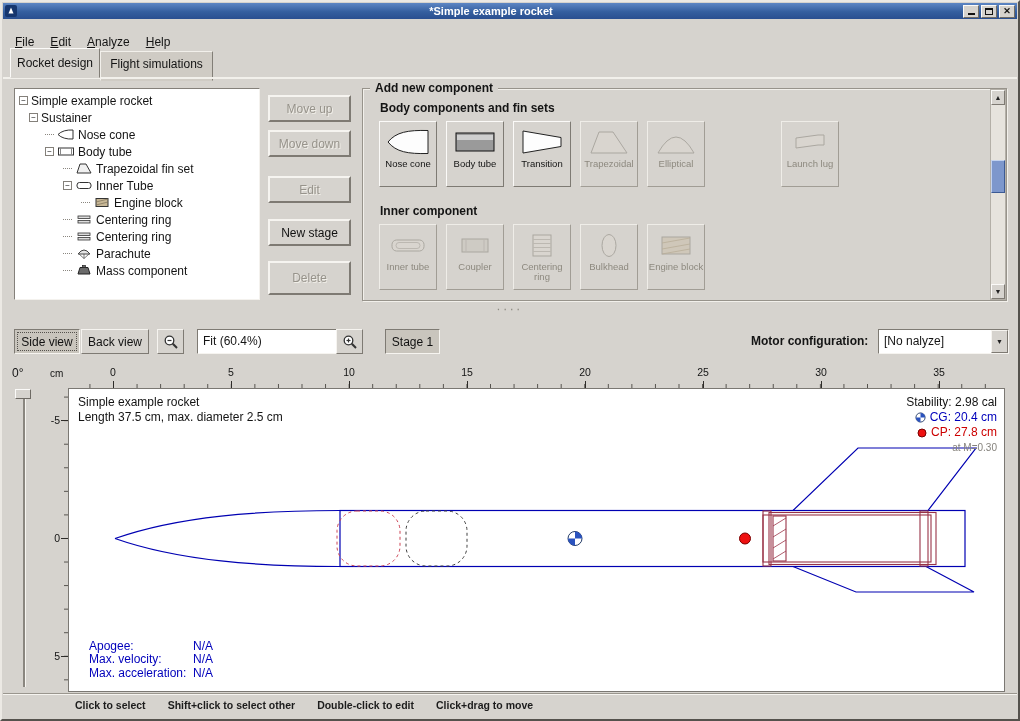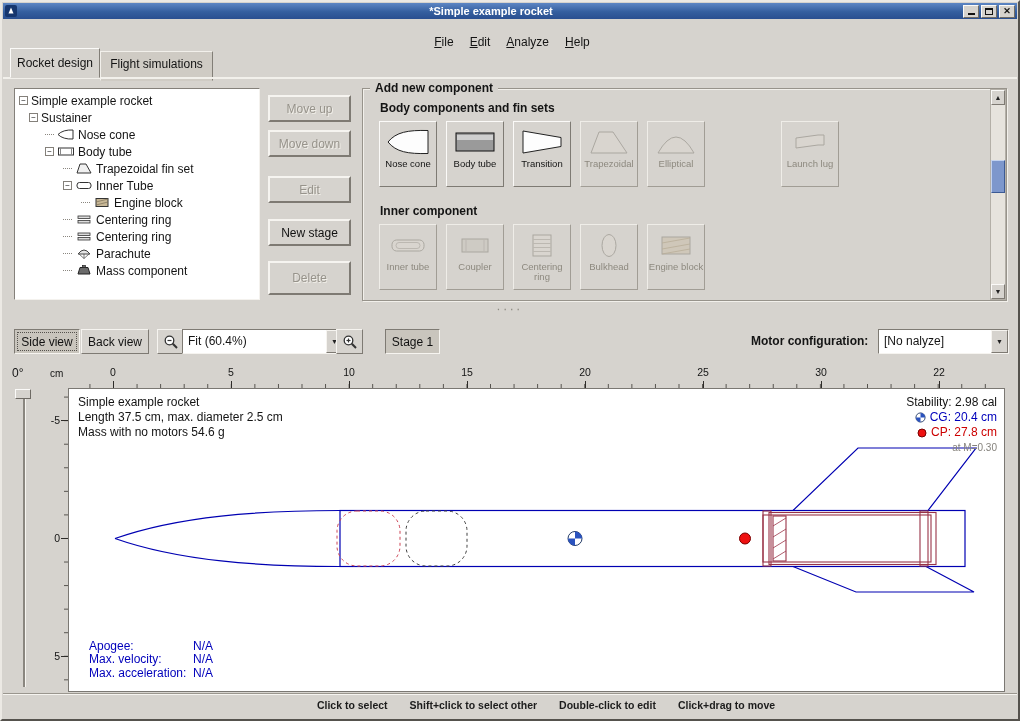--- a/index.html
+++ b/index.html
@@ -1,18 +1,18 @@
 <!DOCTYPE html>
 <html><head>
 <meta charset="utf-8">
 <style>
   * { box-sizing: border-box; margin:0; padding:0; }
   html,body { width:1020px; height:721px; }
   body { position:relative; background:#d6d3ce; font-family:"Liberation Sans",sans-serif; font-size:12px; color:#141414; overflow:hidden; }
-  .abs { position:absolute;justify-content:center; }
+  .abs { position:absolute; }
   .frame { position:absolute; inset:0; border:2px solid; border-color:#ece9e4 #55524d #55524d #ece9e4; pointer-events:none; z-index:50; }
 
   
   .titlebar { left:3px; top:3px; width:1014px; height:16px; display:flex; align-items:center;
     background:linear-gradient(to bottom,#5d86c4 0%,#355f9f 55%,#2a4f90 100%); color:#fff; }
   .titlebar .ttl { flex:1; text-align:center; font-size:11px; font-weight:bold; }
   .winbtn { width:16px; height:13px; margin-right:2px; background:#d6d3ce; border:1px solid; border-color:#fbfaf8 #6e6a64 #6e6a64 #fbfaf8; display:flex; align-items:center; justify-content:center; color:#111; }
   .winbtn .minbar { width:7px; height:2px; background:#111; margin-top:6px; }
   .winbtn .maxbox { width:8px; height:7px; border:1px solid #111; border-top-width:2px; }
   .winbtn.close { font-size:9px; font-weight:bold; }
@@ -305,21 +305,21 @@
 
 <div class="abs rbtn thin pressed focusdots" style="left:14px;top:329px;width:66px;height:25px">Side view</div>
 <div class="abs rbtn thin" style="left:81px;top:329px;width:68px;height:25px">Back view</div>
 <div class="abs rbtn thin" style="left:157px;top:329px;width:27px;height:25px">
   <svg width="16" height="16" viewBox="0 0 16 16">
       <circle cx="6.5" cy="6.5" r="4.3" fill="#fff" stroke="#333" stroke-width="1.3"></circle>
       <line x1="9.8" y1="9.8" x2="14" y2="14" stroke="#333" stroke-width="2"></line>
       <line x1="4.5" y1="6.5" x2="8.5" y2="6.5" stroke="#333" stroke-width="1.2"></line>
     </svg>
 </div>
-<div class="combo" style="left:182px;top:329px;width:162px">
+<div class="combo" style="left:197px;top:329px;width:162px">
   <span class="cval">Fit (60.4%)</span>
   <span class="cbtn">▼</span>
 </div>
 <div class="abs rbtn thin" style="left:336px;top:329px;width:27px;height:25px">
   <svg width="16" height="16" viewBox="0 0 16 16">
       <circle cx="6.5" cy="6.5" r="4.3" fill="#fff" stroke="#333" stroke-width="1.3"></circle>
       <line x1="9.8" y1="9.8" x2="14" y2="14" stroke="#333" stroke-width="2"></line>
       <line x1="4.5" y1="6.5" x2="8.5" y2="6.5" stroke="#333" stroke-width="1.2"></line>
       <line x1="6.5" y1="4.5" x2="6.5" y2="8.5" stroke="#333" stroke-width="1.2"></line>
     </svg>
@@ -346,21 +346,21 @@
     <div class="major" style="left:635px"></div>
     <div class="major" style="left:753px"></div>
     <div class="major" style="left:871px"></div>
   <span class="hlab" style="left:45px">0</span>
   <span class="hlab" style="left:163px">5</span>
   <span class="hlab" style="left:281px">10</span>
   <span class="hlab" style="left:399px">15</span>
   <span class="hlab" style="left:517px">20</span>
   <span class="hlab" style="left:635px">25</span>
   <span class="hlab" style="left:753px">30</span>
-  <span class="hlab" style="left:871px">22</span>
+  <span class="hlab" style="left:871px">35</span>
 </div>
 <div class="abs vruler">
   <div class="minor"></div>
   <div class="major" style="top:32px"></div>
     <div class="major" style="top:150px"></div>
     <div class="major" style="top:268px"></div>
   <span class="vlab" style="top:26px">-5</span>
   <span class="vlab" style="top:144px">0</span>
   <span class="vlab" style="top:262px">5</span>
 </div>
@@ -386,21 +386,20 @@
     <g>
       <circle cx="506" cy="149.5" r="7" fill="#fff" stroke="#223a66"></circle>
       <path d="M506,142.5 A7,7 0 0 1 513,149.5 L506,149.5 Z" fill="#2a52be"></path>
       <path d="M506,156.5 A7,7 0 0 1 499,149.5 L506,149.5 Z" fill="#2a52be"></path>
     </g>
     <circle cx="676" cy="149.5" r="5.5" fill="#ee1111" stroke="#7a0000"></circle>
   </svg>
   <div class="info">
     <div>Simple example rocket</div>
     <div>Length 37.5 cm, max. diameter 2.5 cm</div>
-    <div>Mass with no motors 54.6 g</div>
   </div>
   <div class="stab">
     <div>Stability: 2.98 cal</div>
     <div class="stabrow">
       <svg width="11" height="11" viewBox="0 0 12 12">
           <circle cx="6" cy="6" r="5" fill="#fff" stroke="#223a66"></circle>
           <path d="M6,1 A5,5 0 0 1 11,6 L6,6 Z" fill="#2a52be"></path>
           <path d="M6,11 A5,5 0 0 1 1,6 L6,6 Z" fill="#2a52be"></path>
         </svg>
       <span class="cg-text">CG: 20.4 cm</span>

